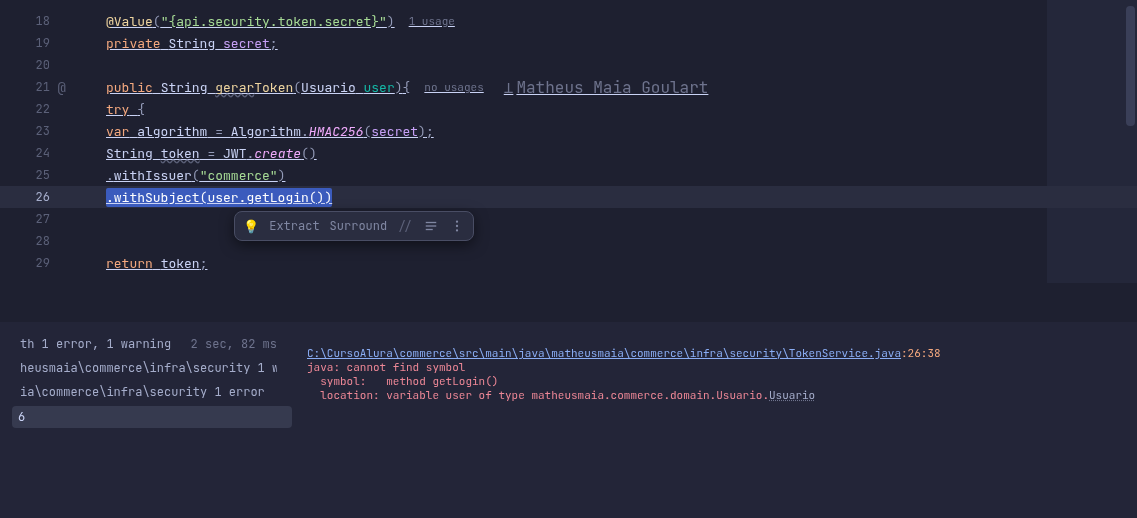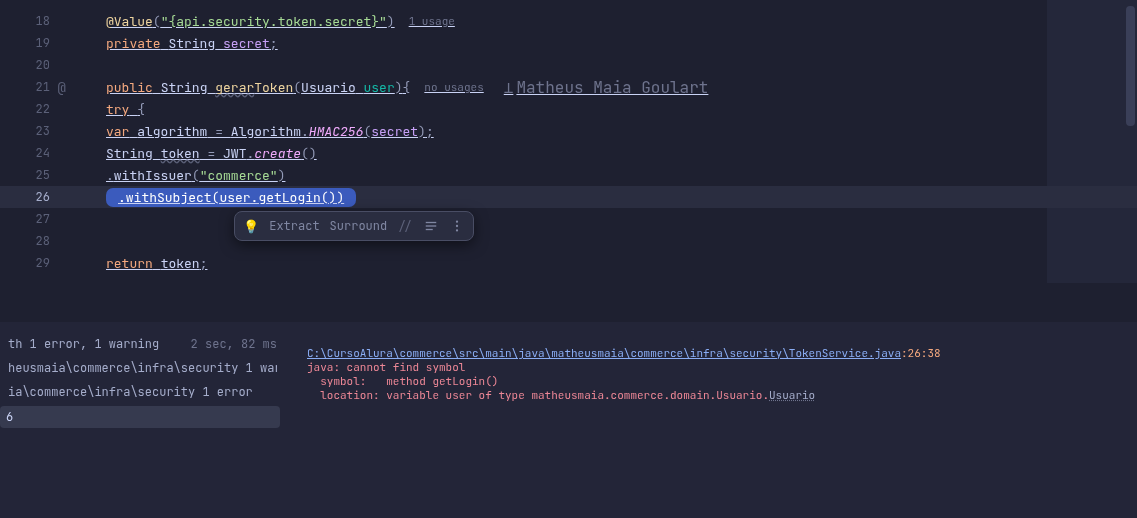--- a/index.html
+++ b/index.html
@@ -71,22 +71,22 @@
   .ident { color: #cad3f5; }
   .param { color: #14b8a6; }
   .punc { color: #939ab7; }
   .comment-hint { color: #6e738d; font-size: 11px; margin-left: 14px; }
   .author-hint { color: #6e738d; font-size: 16px; margin-left: 20px; }
   .author-icon { color: #6e738d; margin-right: 3px; }
   .underlined-w { text-decoration: underline wavy #5b6078; text-decoration-skip-ink: none; }
   .selected {
     background: #3b5bbd;
     color: #fff;
-    border-radius: 7px;
-    padding: 1px 12px;
+    border-radius: 2px;
+    padding: 1px 0;
   }
   .popup {
     position: absolute;
     top: 211px;
     left: 234px;
     background: #2a2d40;
     border: 1px solid #494d64;
     border-radius: 8px;
     height: 30px;
     display: flex;
@@ -112,21 +112,21 @@
 
   .bottom-pane {
     position: absolute;
     top: 322px; left: 0; right: 0; bottom: 0;
     display: flex;
     background: #232538;
   }
   .build-sidebar {
     width: 285px;
     background: #232538;
-    padding: 10px 0 0 0;
+    padding: 10px 0 0 12px;
     font-size: 12px;
     color: #a5adcb;
   }
   .bs-row {
     height: 24px;
     display: flex;
     align-items: center;
     padding: 0 8px;
     justify-content: space-between;
     overflow: hidden;

